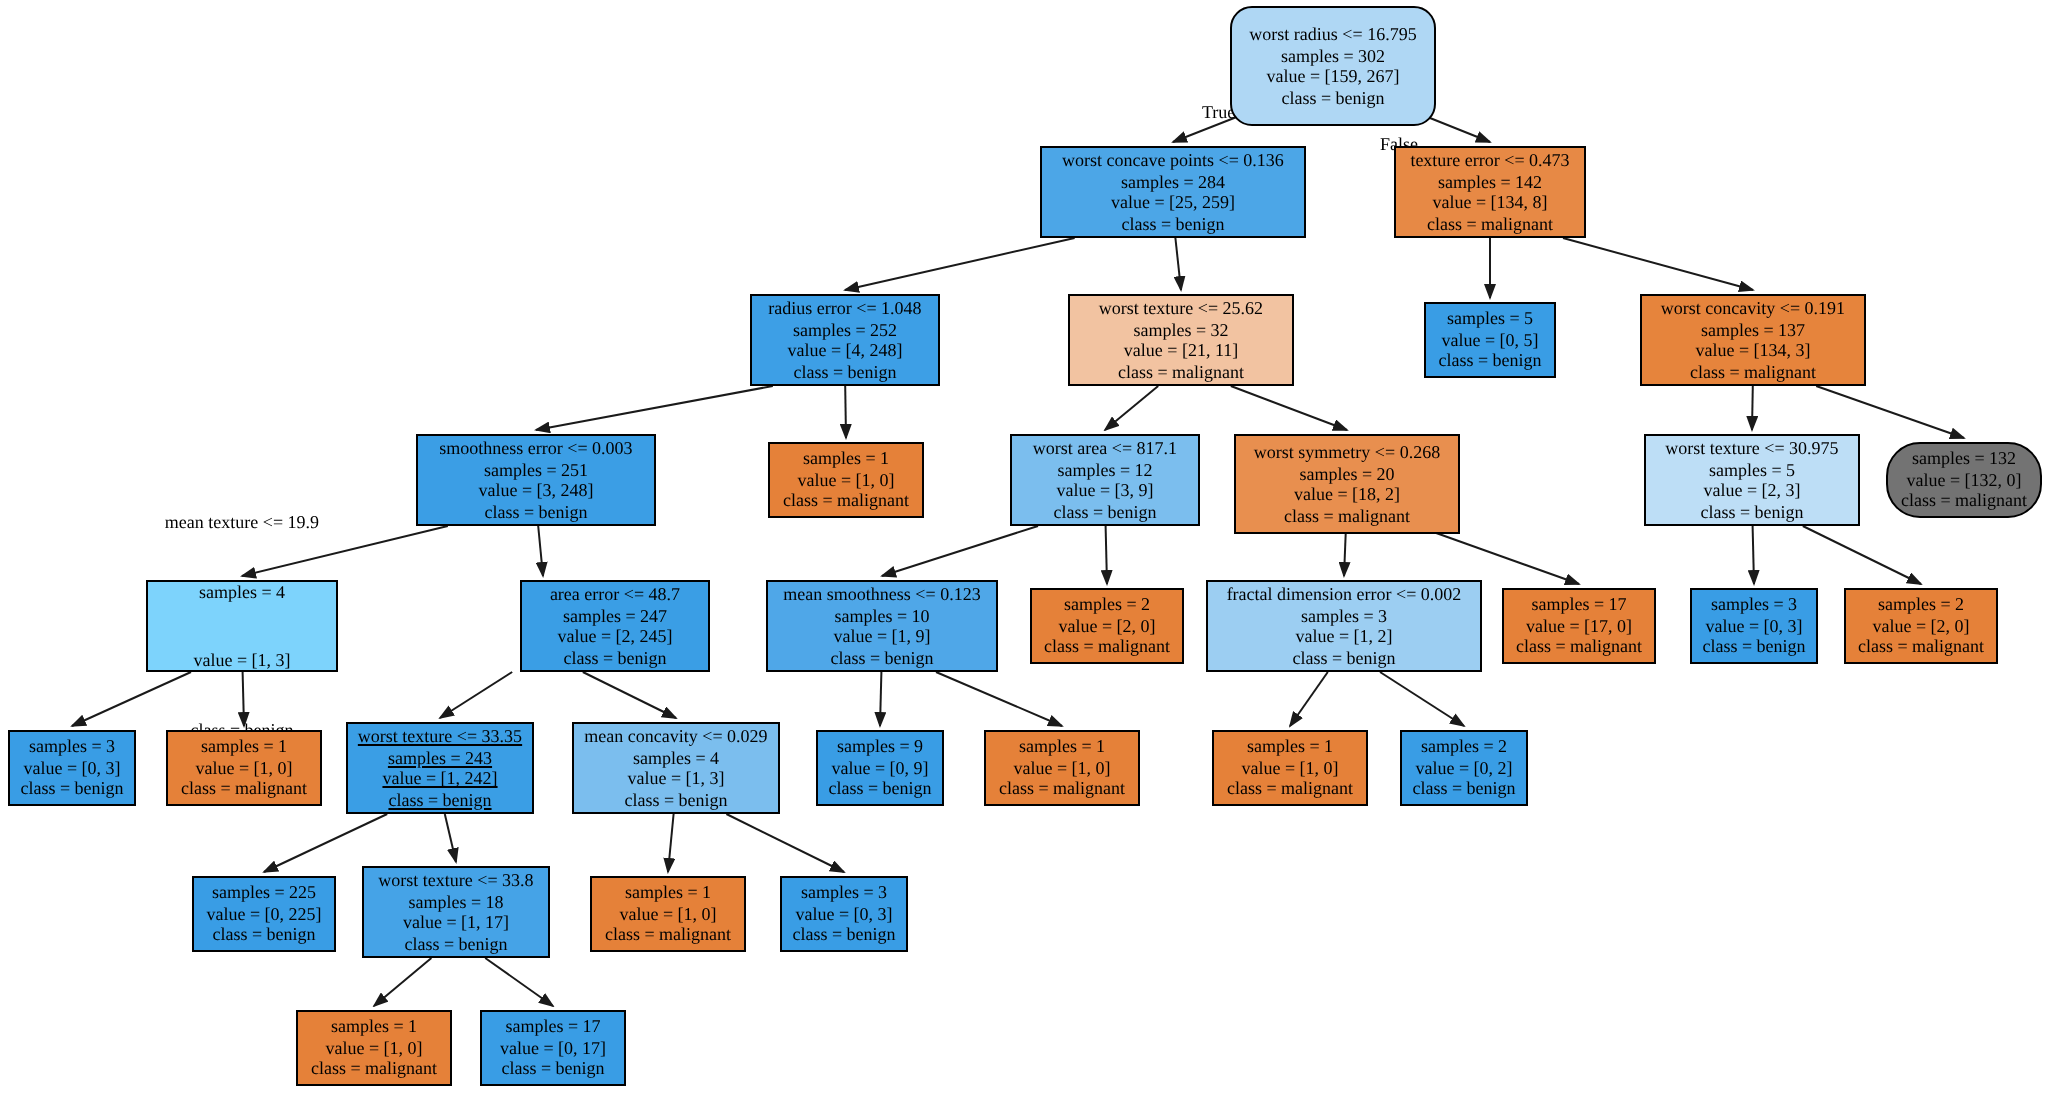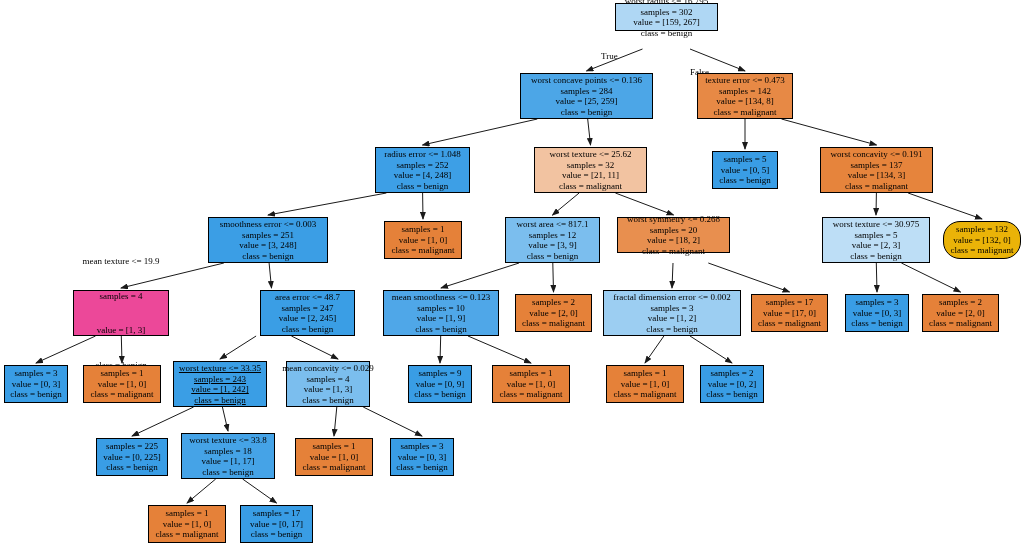--- a/index.html
+++ b/index.html
@@ -83,21 +83,21 @@
       <line x1="690.0" y1="336" x2="732.0" y2="363" marker-end="url(#arrow)"></line>
       <line x1="193.6" y1="407" x2="132.0" y2="436" marker-end="url(#arrow)"></line>
       <line x1="222.4" y1="407" x2="228.0" y2="431" marker-end="url(#arrow)"></line>
       <line x1="336.8" y1="407" x2="334.0" y2="436" marker-end="url(#arrow)"></line>
       <line x1="363.2" y1="407" x2="422.0" y2="436" marker-end="url(#arrow)"></line>
       <line x1="215.7" y1="479" x2="187.0" y2="503" marker-end="url(#arrow)"></line>
       <line x1="242.6" y1="479" x2="276.5" y2="503" marker-end="url(#arrow)"></line>
     </svg>
   <span class="edge-label lbl-true">True</span>
   <span class="edge-label lbl-false">False</span>
-<div class="node" style="left: 615px; top: 3px; width: 103px; height: 28px; background: rgb(175, 215, 244);">
+<div class="node" style="left: 615px; top: 3px; width: 103px; height: 60px; background: rgb(175, 215, 244); border-radius: 11px;">
       <div class="nline">worst radius &lt;= 16.795</div>
       <div class="nline">samples = 302</div>
       <div class="nline">value = [159, 267]</div>
       <div class="nline">class = benign</div>
     </div>
     <div class="node" style="left: 520px; top: 73px; width: 133px; height: 46px; background: rgb(76, 166, 231);">
       <div class="nline">worst concave points &lt;= 0.136</div>
       <div class="nline">samples = 284</div>
       <div class="nline">value = [25, 259]</div>
       <div class="nline">class = benign</div>
@@ -141,38 +141,38 @@
       <div class="nline">samples = 1</div>
       <div class="nline">value = [1, 0]</div>
       <div class="nline">class = malignant</div>
     </div>
     <div class="node" style="left: 505px; top: 217px; width: 95px; height: 46px; background: rgb(123, 190, 238);">
       <div class="nline">worst area &lt;= 817.1</div>
       <div class="nline">samples = 12</div>
       <div class="nline">value = [3, 9]</div>
       <div class="nline">class = benign</div>
     </div>
-    <div class="node" style="left: 617px; top: 217px; width: 113px; height: 36px; background: rgb(232, 143, 79);">
+    <div class="node" style="left: 617px; top: 217px; width: 113px; height: 50px; background: rgb(232, 143, 79);">
       <div class="nline">worst symmetry &lt;= 0.268</div>
       <div class="nline">samples = 20</div>
       <div class="nline">value = [18, 2]</div>
       <div class="nline">class = malignant</div>
     </div>
     <div class="node" style="left: 822px; top: 217px; width: 108px; height: 46px; background: rgb(189, 222, 246);">
       <div class="nline">worst texture &lt;= 30.975</div>
       <div class="nline">samples = 5</div>
       <div class="nline">value = [2, 3]</div>
       <div class="nline">class = benign</div>
     </div>
-    <div class="node" style="left: 943px; top: 221px; width: 78px; height: 38px; background: #eab308; border-radius: 17px;">
+    <div class="node" style="left: 943px; top: 221px; width: 78px; height: 38px; background: #737373; border-radius: 17px;">
       <div class="nline">samples = 132</div>
       <div class="nline">value = [132, 0]</div>
       <div class="nline">class = malignant</div>
     </div>
-    <div class="node" style="left: 73px; top: 290px; width: 96px; height: 46px; background: #ec4899; gap: 24px;">
+    <div class="node" style="left: 73px; top: 290px; width: 96px; height: 46px; background: #7dd3fc; gap: 24px;">
       <div class="nline">mean texture &lt;= 19.9</div>
       <div class="nline">samples = 4</div>
       <div class="nline">value = [1, 3]</div>
       <div class="nline">class = benign</div>
     </div>
     <div class="node" style="left: 224px; top: 290px; width: 95px; height: 46px; background: rgb(58, 158, 229); margin-left: 36px;">
       <div class="nline">area error &lt;= 48.7</div>
       <div class="nline">samples = 247</div>
       <div class="nline">value = [2, 245]</div>
       <div class="nline">class = benign</div>
@@ -218,21 +218,21 @@
       <div class="nline">samples = 1</div>
       <div class="nline">value = [1, 0]</div>
       <div class="nline">class = malignant</div>
     </div>
     <div class="node" style="left: 173px; top: 361px; width: 94px; height: 46px; background: rgb(58, 158, 229); text-decoration: underline;">
       <div class="nline">worst texture &lt;= 33.35</div>
       <div class="nline">samples = 243</div>
       <div class="nline">value = [1, 242]</div>
       <div class="nline">class = benign</div>
     </div>
-    <div class="node" style="left: 286px; top: 361px; width: 84px; height: 46px; background: rgb(123, 190, 238);">
+    <div class="node" style="left: 286px; top: 361px; width: 104px; height: 46px; background: rgb(123, 190, 238);">
       <div class="nline">mean concavity &lt;= 0.029</div>
       <div class="nline">samples = 4</div>
       <div class="nline">value = [1, 3]</div>
       <div class="nline">class = benign</div>
     </div>
     <div class="node" style="left: 408px; top: 365px; width: 64px; height: 38px; background: rgb(57, 157, 229);">
       <div class="nline">samples = 9</div>
       <div class="nline">value = [0, 9]</div>
       <div class="nline">class = benign</div>
     </div>

